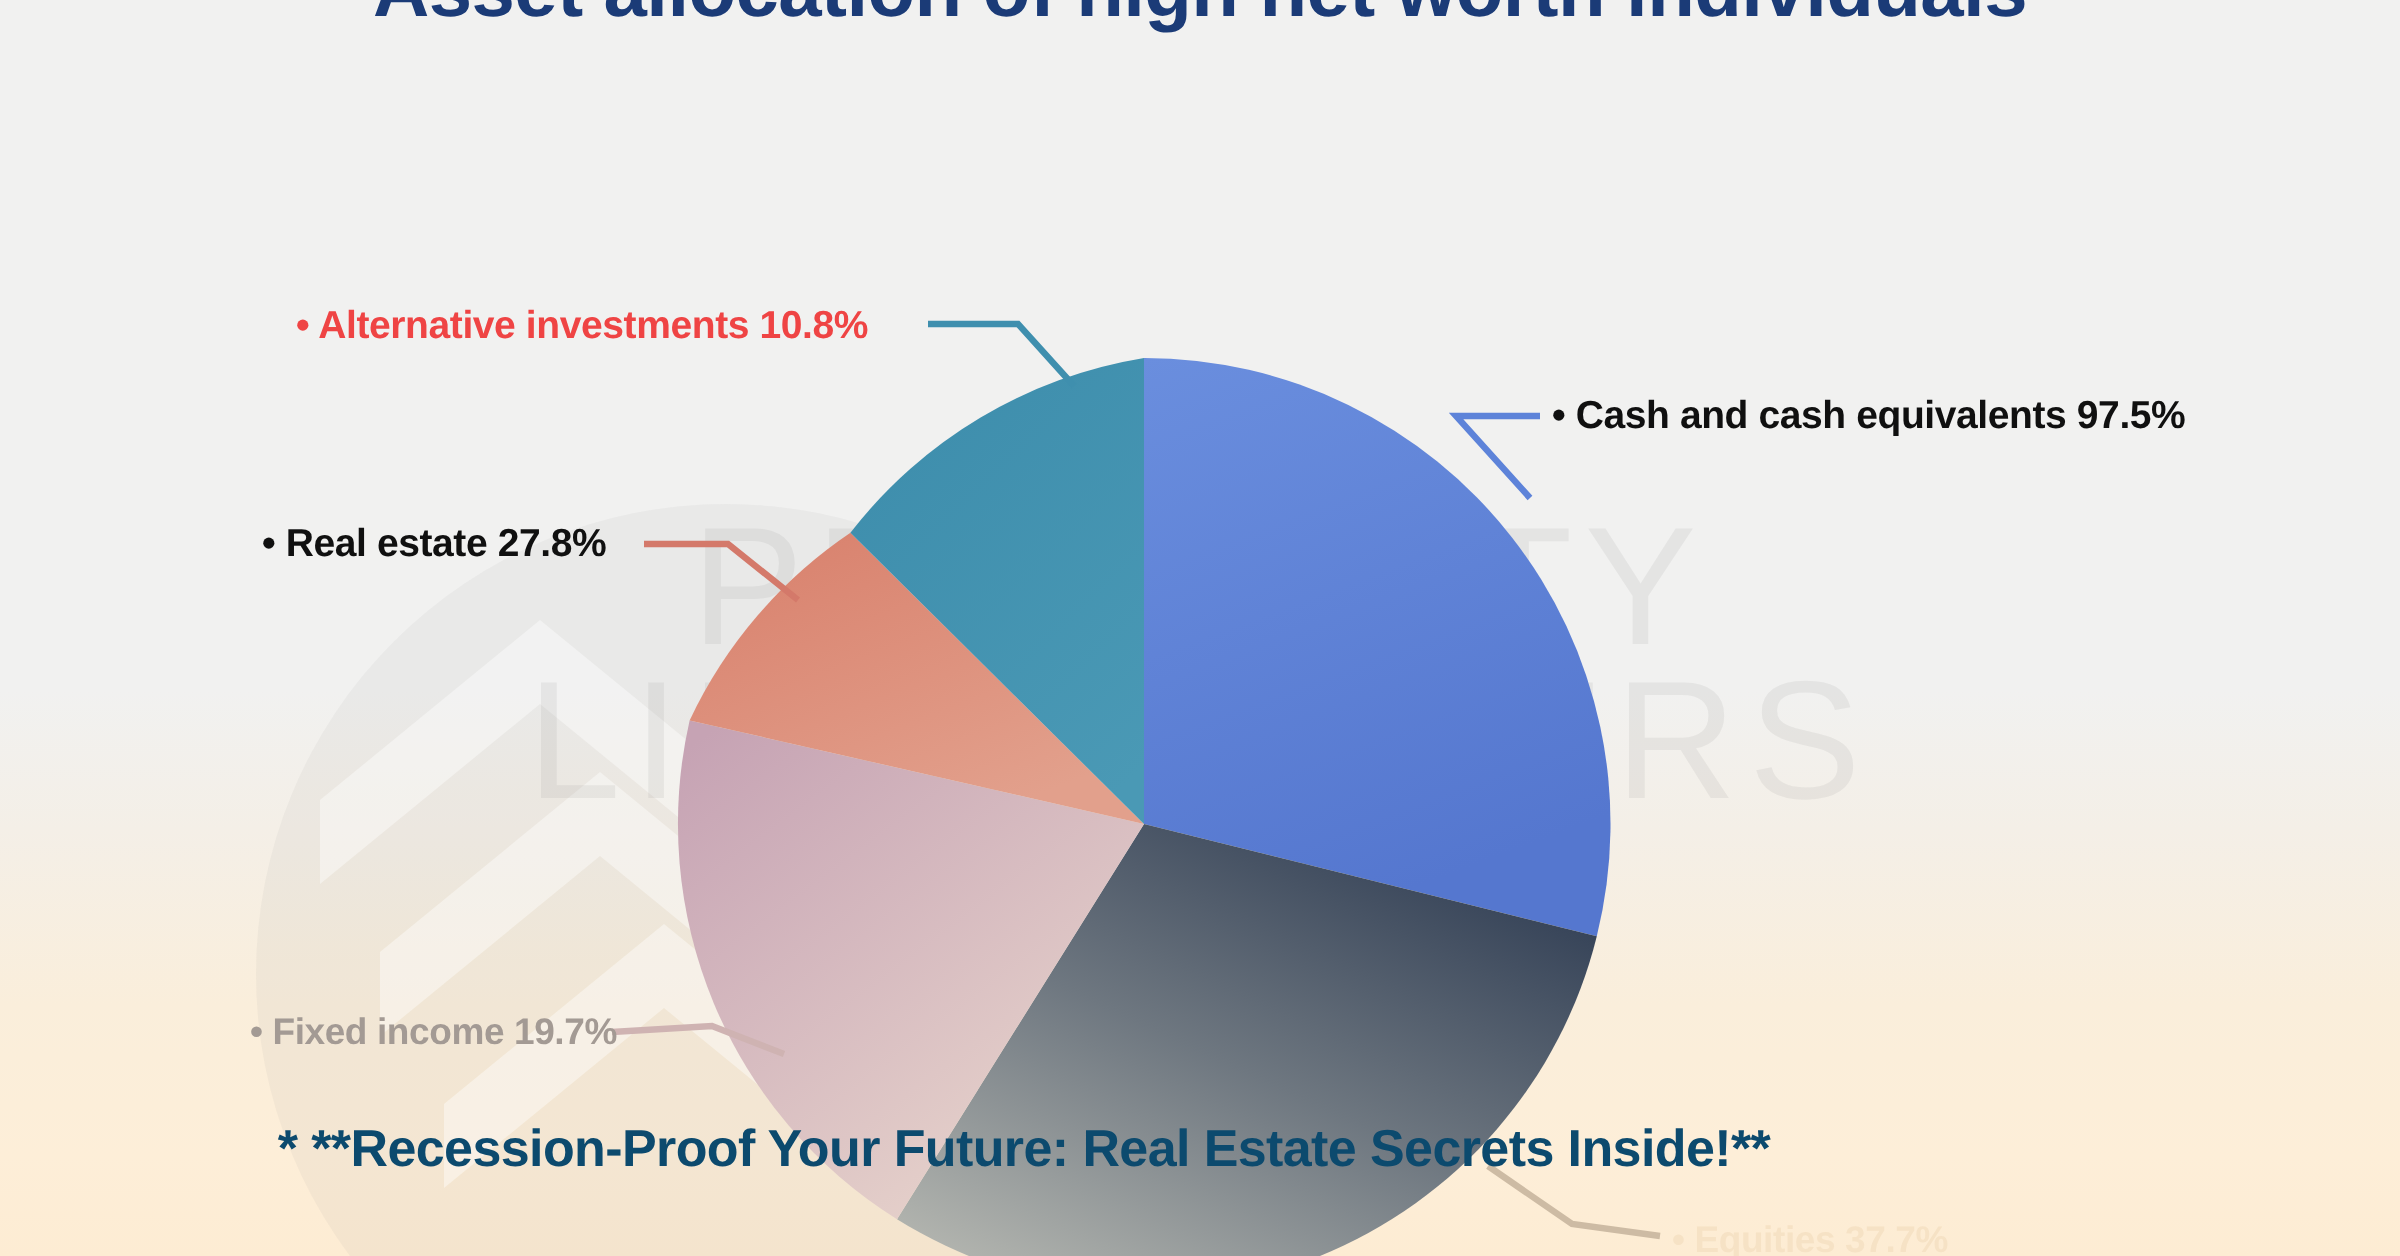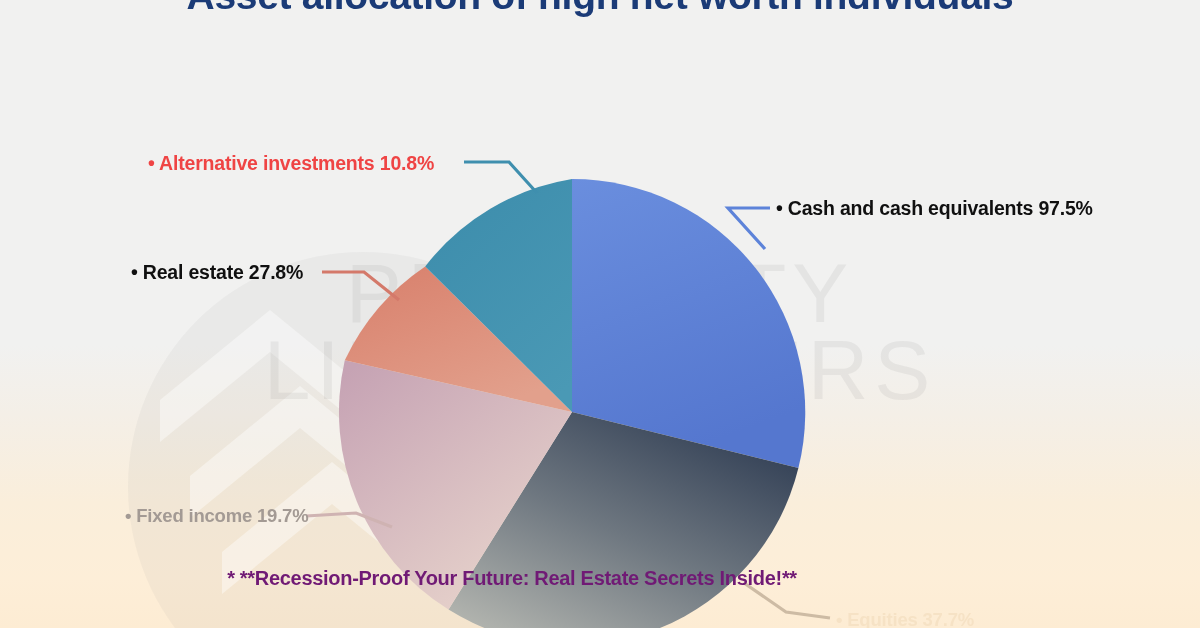--- a/index.html
+++ b/index.html
@@ -73,23 +73,23 @@
   #label-cash       { left:776px; top:197px; color:#101010; }
   #label-realestate { left:131px; top:261px; color:#101010; }
   #label-fixedincome{ left:92px;  top:505px; color:#a39a94; font-size:18.5px;margin-left:33px; }
   #label-equities   { left:836px; top:609px; color:#f6e2c5; font-size:18.5px; }
 
   
   #bottom-caption {
     position:absolute;
     left:0; bottom:38px; width:1024px;
     text-align:center;
-    font-size:20px;
+    font-size:26px;
     font-weight:bold;
-    color:#701a75;
+    color:#0c4a6e;
     letter-spacing:-.3px;
     z-index:7;
   }
 </style>
 </head>
 <body>
 
 <div id="watermark-layer">
   <div id="wm-circle"></div>
   <svg id="wm-chevrons" width="430" height="340" viewBox="0 0 430 340">

